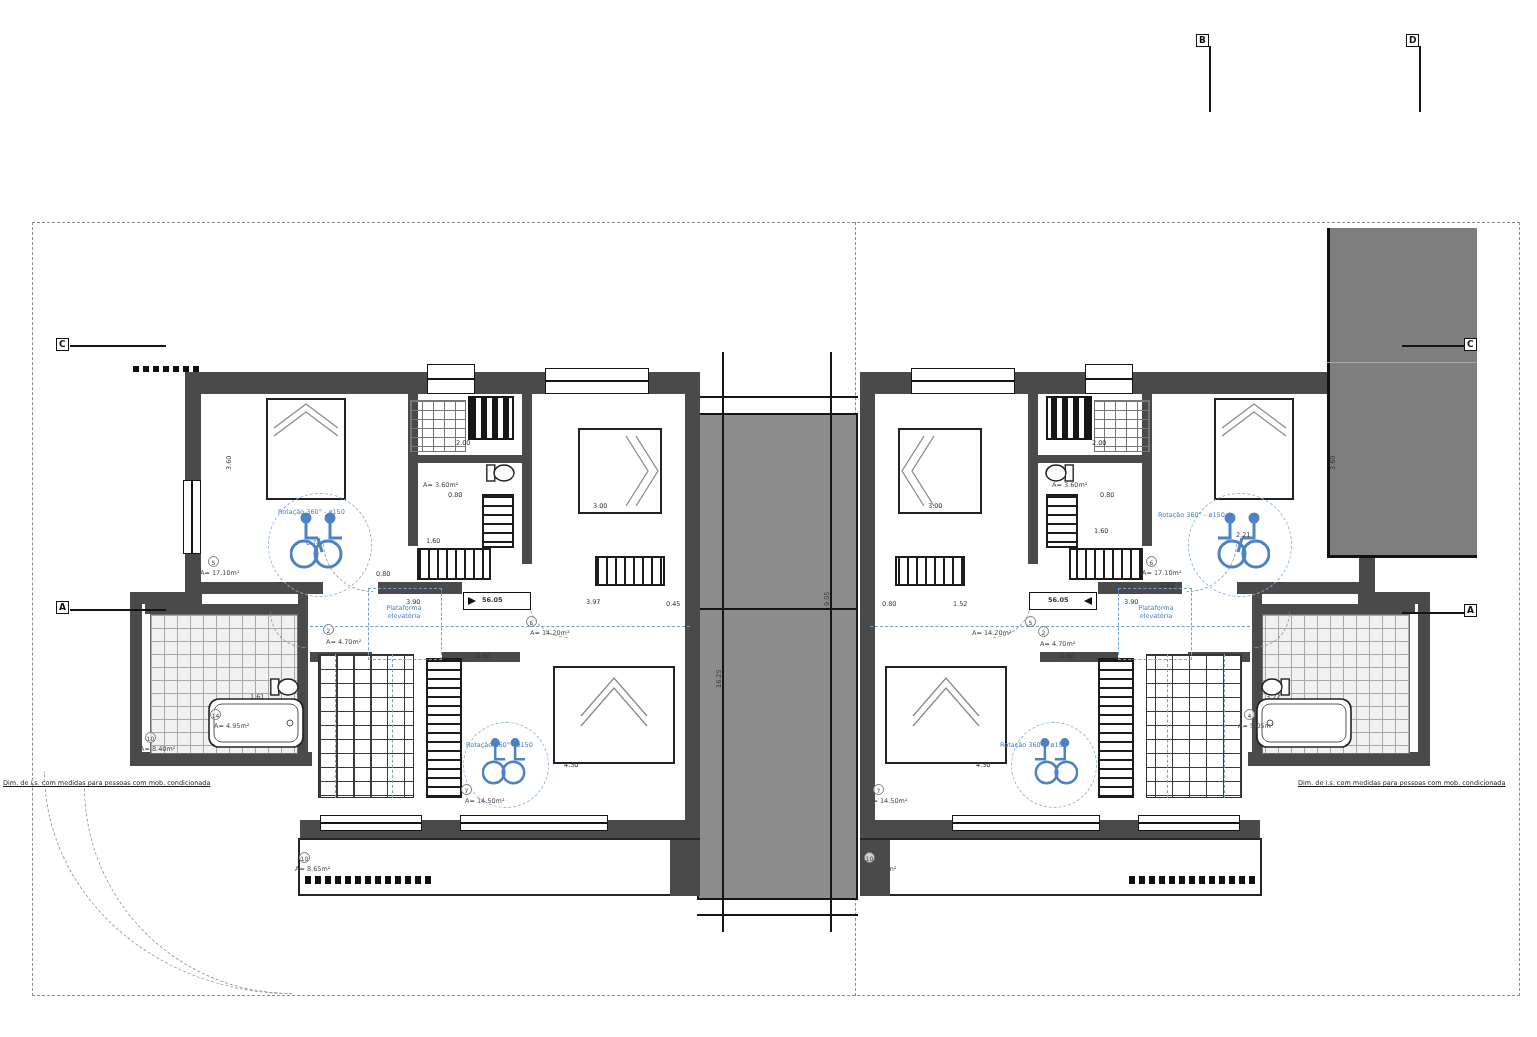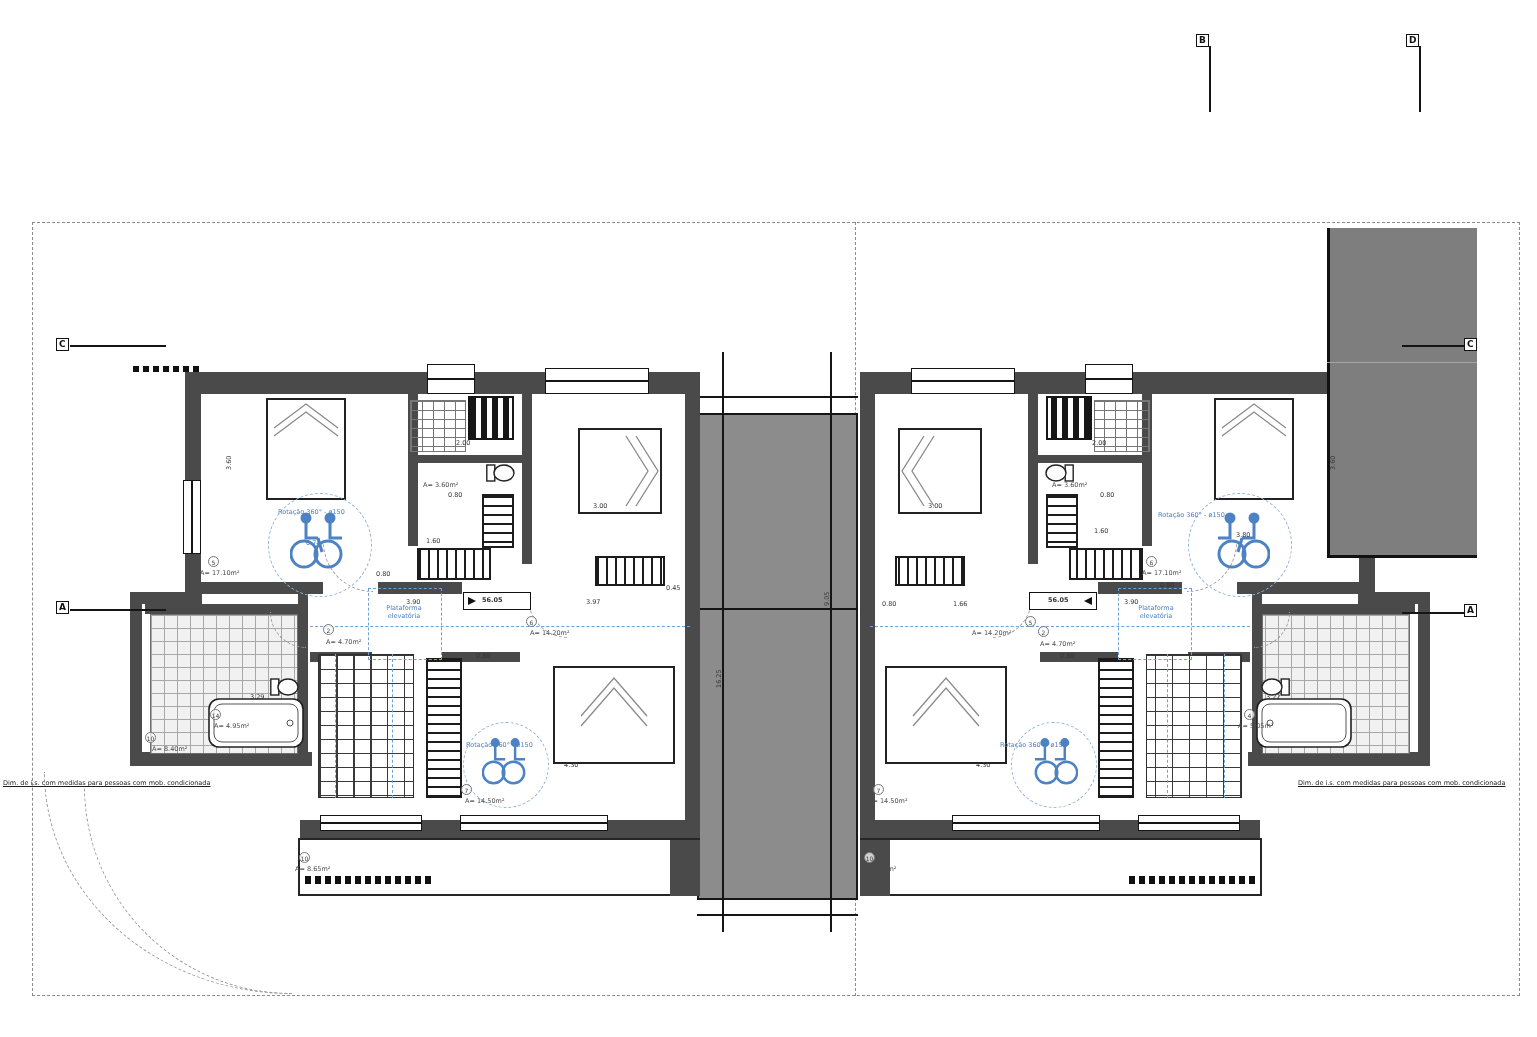--- a/index.html
+++ b/index.html
@@ -175,33 +175,33 @@
       <span class="abs tag" style="left:78px;top:196px">5</span>
       <span class="abs lbl" style="left:70px;top:210px">A= 17.10m²</span>
       <span class="abs lbl" style="left:293px;top:122px">A= 3.60m²</span>
       <span class="abs dim" style="left:326px;top:80px">2.00</span>
       <span class="abs dim" style="left:318px;top:132px">0.80</span>
       <span class="abs dim" style="left:296px;top:178px">1.60</span>
       <span class="abs dim" style="left:463px;top:143px">3.00</span>
       <span class="abs tag" style="left:396px;top:256px">6</span>
       <span class="abs lbl" style="left:400px;top:270px">A= 14.20m²</span>
       <span class="abs dim" style="left:456px;top:239px">3.97</span>
-      <span class="abs dim" style="left:536px;top:225px">0.45</span>
+      <span class="abs dim" style="left:536px;top:241px">0.45</span>
       <span class="abs tag" style="left:193px;top:264px">2</span>
       <span class="abs lbl" style="left:196px;top:279px">A= 4.70m²</span>
       <span class="abs dim" style="left:276px;top:239px">3.90</span>
       <span class="abs dim" style="left:246px;top:211px">0.80</span>
       <span class="abs dim" style="left:346px;top:293px">0.80</span>
       <span class="abs dim" style="left:352px;top:237px;font-weight:bold">56.05</span>
       <span class="abs lbl blu" style="left:240px;top:245px;width:68px;text-align:center;white-space:normal">Plataforma elevatória</span>
-      <span class="abs dim" style="left:120px;top:334px">3.29</span>
+      <span class="abs dim" style="left:120px;top:334px">1.61</span>
       <span class="abs tag" style="left:80px;top:349px">14</span>
       <span class="abs lbl" style="left:84px;top:363px">A= 4.95m²</span>
       <span class="abs tag" style="left:15px;top:372px">10</span>
-      <span class="abs lbl" style="left:22px;top:386px">A= 8.40m²</span>
+      <span class="abs lbl" style="left:10px;top:386px">A= 8.40m²</span>
       <span class="abs lbl blu" style="left:336px;top:382px">Rotação 360° - ø150</span>
       <span class="abs tag" style="left:331px;top:424px">7</span>
       <span class="abs lbl" style="left:335px;top:438px">A= 14.50m²</span>
       <span class="abs dim" style="left:434px;top:402px">4.30</span>
       <span class="abs tag" style="left:169px;top:492px">10</span>
       <span class="abs lbl" style="left:165px;top:506px">A= 8.65m²</span>
     </div>
   </div>
 
   <div class="house" style="left:860px;top:360px">
@@ -304,31 +304,31 @@
       <i class="abs lift" style="left:238px;top:228px;width:74px;height:72px"></i>
       <i class="abs bluline" style="left:180px;top:266px;width:380px;height:0"></i>
 
       <i class="abs balc" style="left:168px;top:478px;width:402px;height:58px"></i>
       <i class="abs w" style="left:540px;top:480px;width:30px;height:56px"></i>
       <i class="abs sqrow" style="left:175px;top:516px;width:128px;height:8px"></i>
     </div>
     <div class="labels" style="z-index:3">
       <span class="abs lbl blu" style="left:298px;top:152px">Rotação 360° - ø150</span>
       <span class="abs dim" style="left:234px;top:168px">1.60</span>
-      <span class="abs dim" style="left:376px;top:172px">3.80</span>
+      <span class="abs dim" style="left:376px;top:172px">2.21</span>
       <span class="abs tag" style="left:286px;top:196px">6</span>
       <span class="abs lbl" style="left:282px;top:210px">A= 17.10m²</span>
       <span class="abs dim" style="left:300px;top:222px">0.80</span>
       <span class="abs lbl" style="left:192px;top:122px">A= 3.60m²</span>
       <span class="abs dim" style="left:232px;top:80px">2.00</span>
       <span class="abs dim" style="left:240px;top:132px">0.80</span>
       <span class="abs dim" style="left:68px;top:143px">3.00</span>
       <span class="abs tag" style="left:165px;top:256px">5</span>
       <span class="abs lbl" style="left:112px;top:270px">A= 14.20m²</span>
-      <span class="abs dim" style="left:93px;top:241px">1.66</span>
+      <span class="abs dim" style="left:93px;top:241px">1.52</span>
       <span class="abs dim" style="left:22px;top:241px">0.80</span>
       <span class="abs tag" style="left:178px;top:266px">2</span>
       <span class="abs lbl" style="left:180px;top:281px">A= 4.70m²</span>
       <span class="abs dim" style="left:264px;top:239px">3.90</span>
       <span class="abs dim" style="left:188px;top:237px;font-weight:bold">56.05</span>
       <span class="abs lbl blu" style="left:262px;top:245px;width:68px;text-align:center;white-space:normal">Plataforma elevatória</span>
       <span class="abs dim" style="left:200px;top:293px">0.80</span>
       <span class="abs dim" style="left:406px;top:334px">3.22</span>
       <span class="abs tag" style="left:384px;top:349px">4</span>
       <span class="abs lbl" style="left:378px;top:363px">A= 5.05m²</span>

